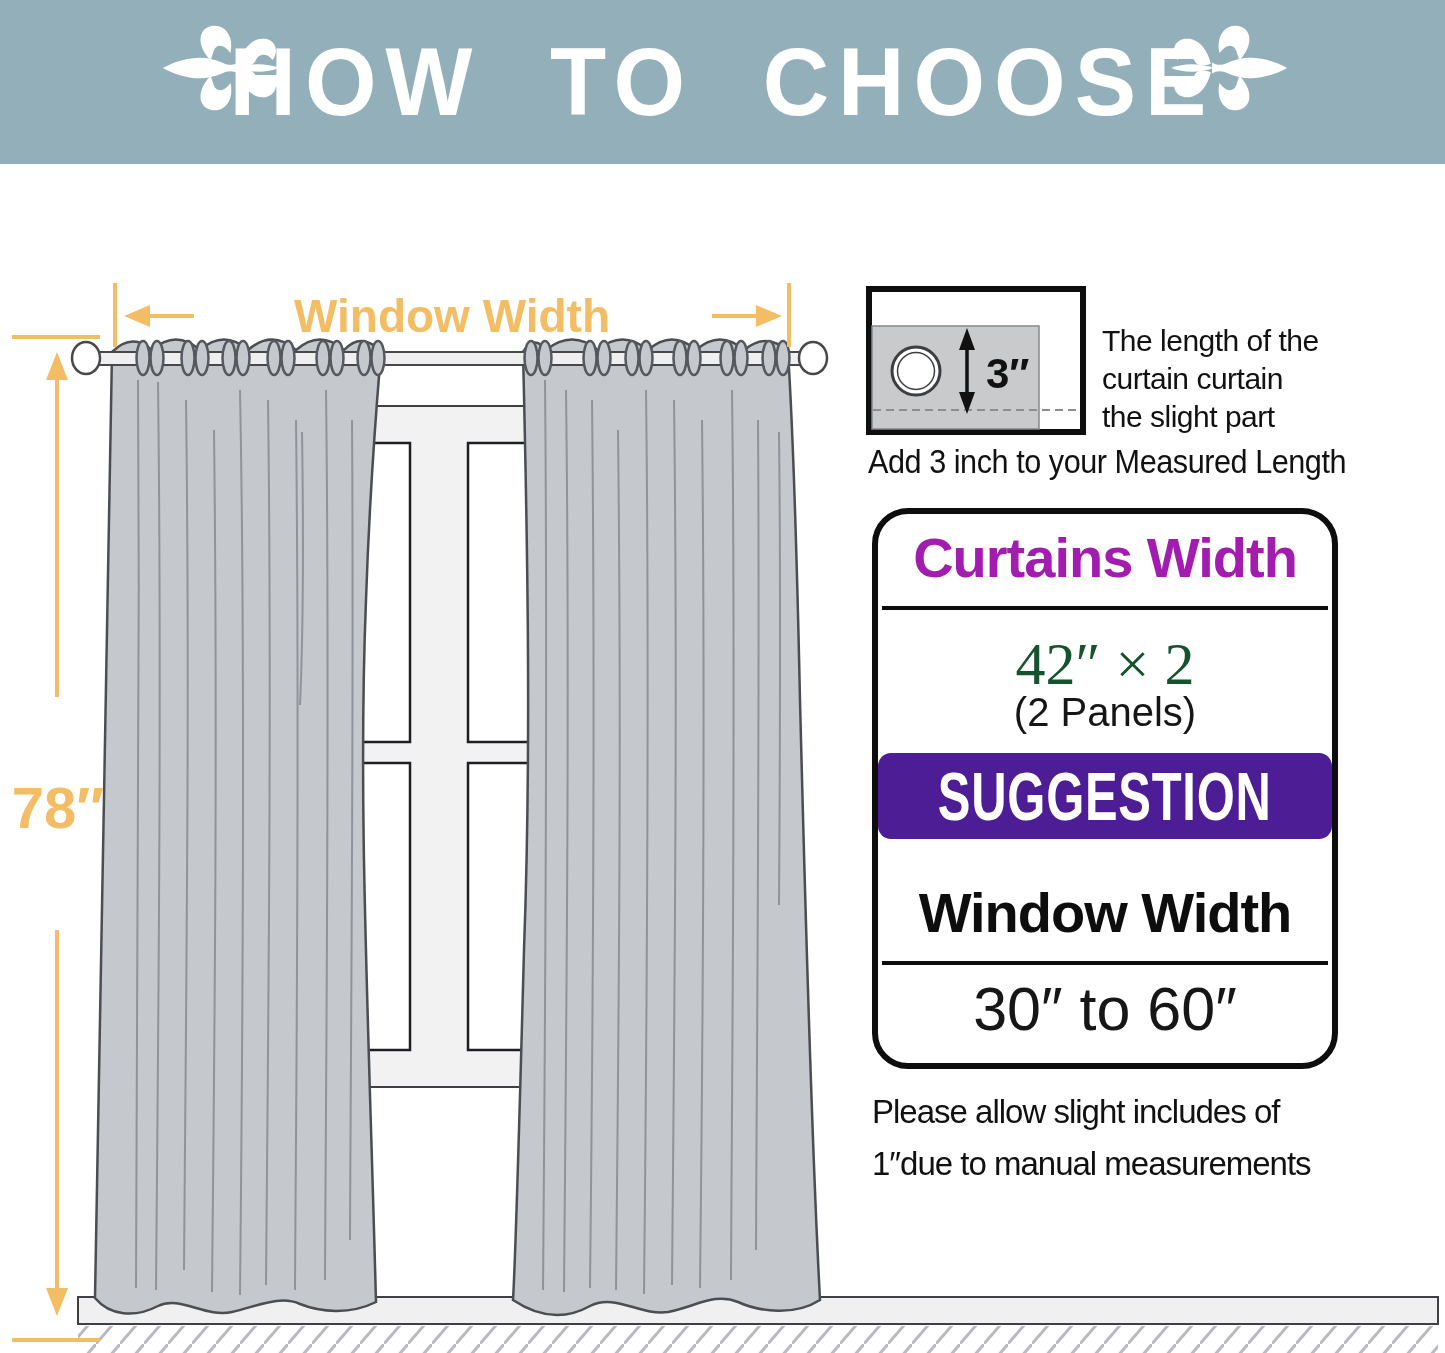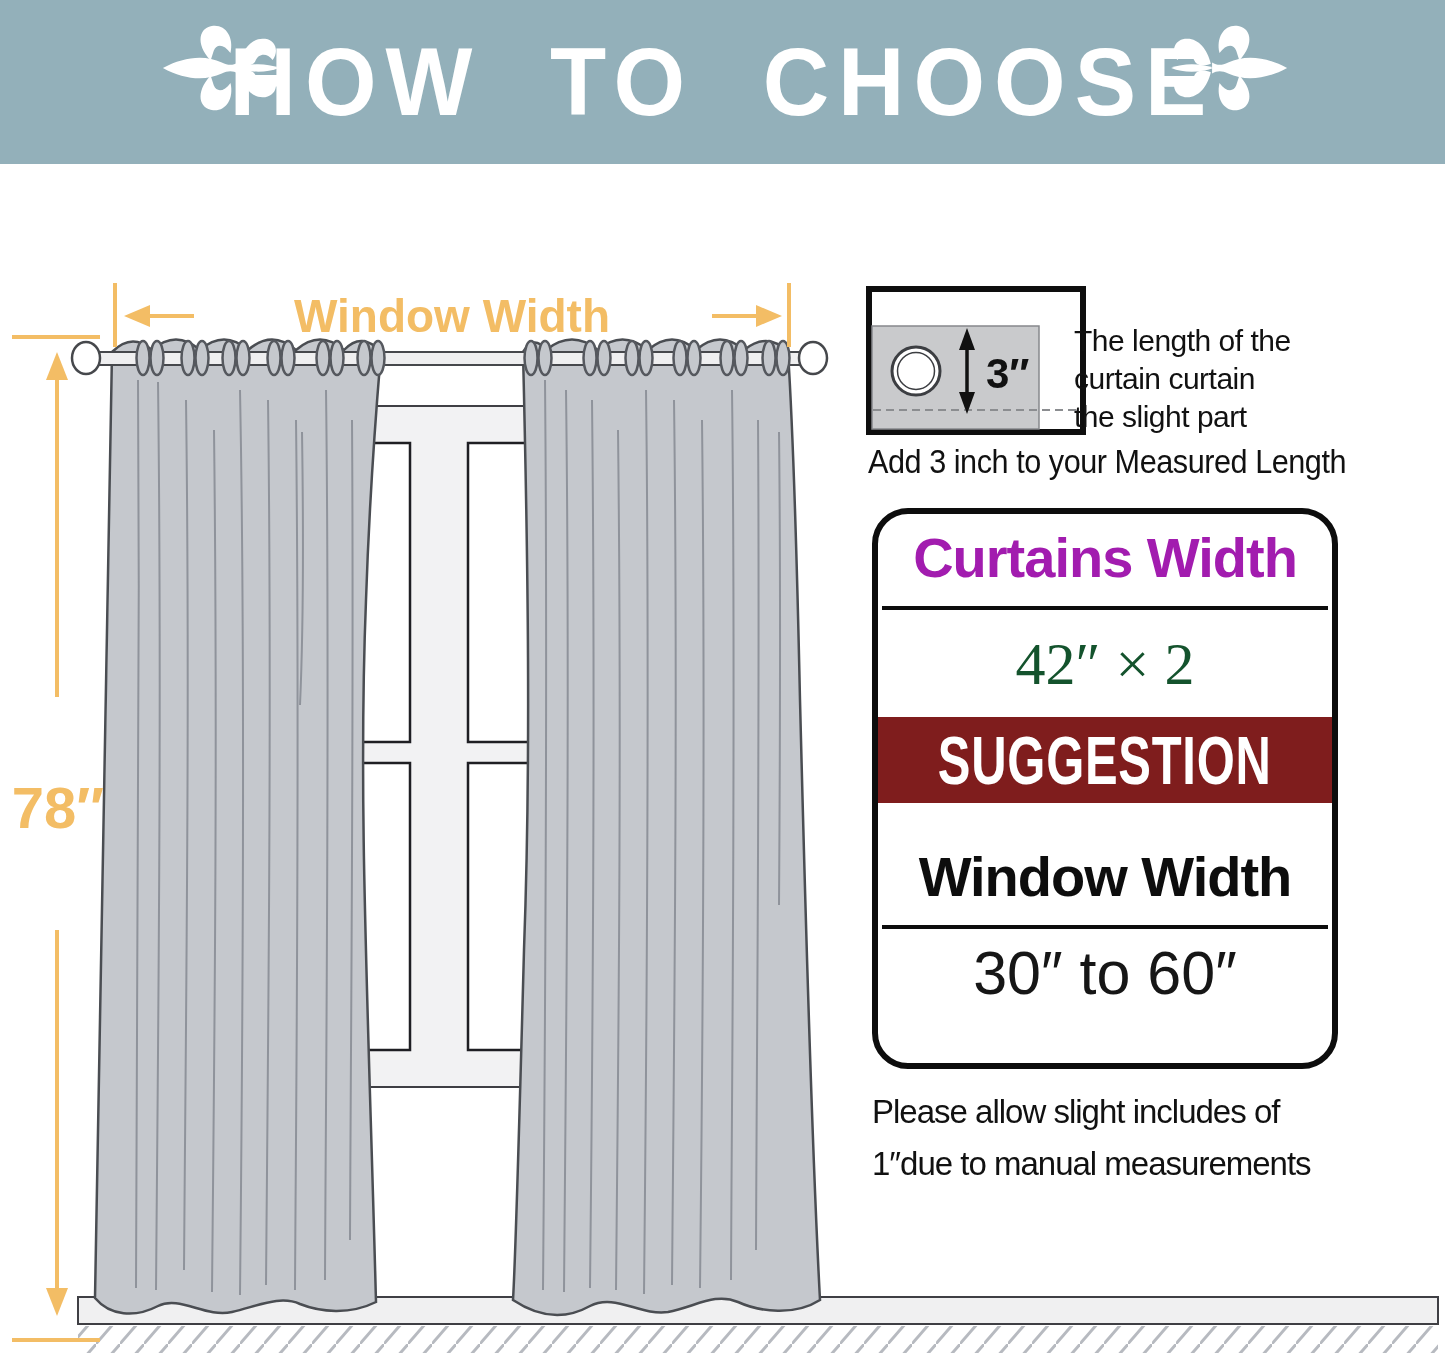--- a/index.html
+++ b/index.html
@@ -17,40 +17,40 @@
     color:#ffffff;font-size:92px;font-weight:bold;line-height:1;
     letter-spacing:9px;word-spacing:34px;white-space:nowrap;
     transform:scaleY(1.04);
   }
   .fleur-svg{position:absolute;top:0;left:0;width:1445px;height:142px;pointer-events:none;}
   
   .stage-svg{position:absolute;left:0;top:0;width:1445px;height:1353px;}
   .orange-label{fill:#f3bd65;font-weight:bold;}
   
   .caption-block{
-    position:absolute;left:1074px;top:322px;width:330px;
+    position:absolute;left:1102px;top:322px;width:330px;
     font-size:30px;line-height:38px;color:#111;letter-spacing:-0.5px;
   }
   .add-note{
     position:absolute;left:868px;top:442px;white-space:nowrap;
     font-size:34px;color:#111;letter-spacing:-0.5px;
     transform:scaleX(0.9);transform-origin:left top;
   }
   .suggest-box{
     position:absolute;left:872px;top:508px;width:454px;height:549px;
     background:#ffffff;border:6px solid #0d0d0d;border-radius:36px;
     text-align:center;overflow:hidden;
   }
   .sb-title{margin-top:16px;font-size:56px;font-weight:bold;color:#a21caf;letter-spacing:-1px;line-height:1;}
   .sb-divider{width:446px;margin:20px auto 0 auto;border-top:4px solid #0d0d0d;height:0;}
   .sb-value{margin-top:26px;font-size:60px;color:#14532d;line-height:0.95;font-family:Liberation Serif, serif;}
   .sb-panels{margin-top:2px;font-size:40px;color:#161616;line-height:0.85;}
   .sb-band{
-    margin-top:24px;height:86px;background:#7f1d1d;
-    display:flex;align-items:center;justify-content:center;
+    margin-top:24px;height:86px;background:#4c1d95;
+    display:flex;align-items:center;justify-content:center;border-radius:13px;
   }
   .sb-band-label{
     color:#ffffff;font-size:68px;font-weight:bold;letter-spacing:1px;line-height:1;
     transform:scaleX(0.72);white-space:nowrap;
   }
   .sb-title2{margin-top:46px;font-size:56px;font-weight:bold;color:#0d0d0d;letter-spacing:-1px;line-height:1;}
   .sb-value2{margin-top:14px;font-size:61px;color:#161616;line-height:1;}
   .footnote{
     position:absolute;left:872px;top:1086px;width:520px;
     font-size:33px;line-height:52px;color:#111;letter-spacing:-1px;white-space:nowrap;
@@ -227,20 +227,21 @@
   <div>curtain curtain</div>
   <div>the slight part</div>
 </div>
 
 <div class="add-note">Add 3 inch to your Measured Length</div>
 
 <section class="suggest-box">
   <div class="sb-title">Curtains Width</div>
   <div class="sb-divider"></div>
   <div class="sb-value">42″ × 2</div>
+  <div class="sb-panels">(2 Panels)</div>
   <div class="sb-band">
     <span class="sb-band-label">SUGGESTION</span>
   </div>
   <div class="sb-title2">Window Width</div>
   <div class="sb-divider"></div>
   <div class="sb-value2">30″ to 60″</div>
 </section>
 
 <div class="footnote">
   <div>Please allow slight includes of</div>

